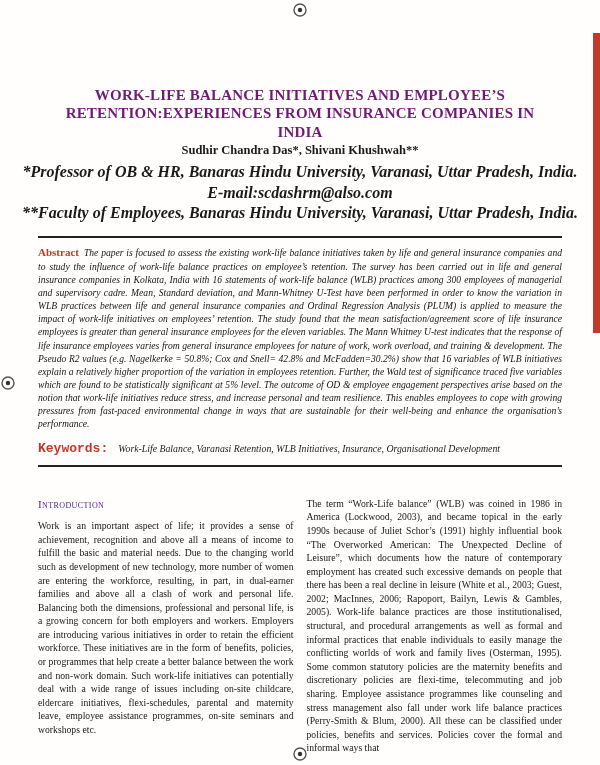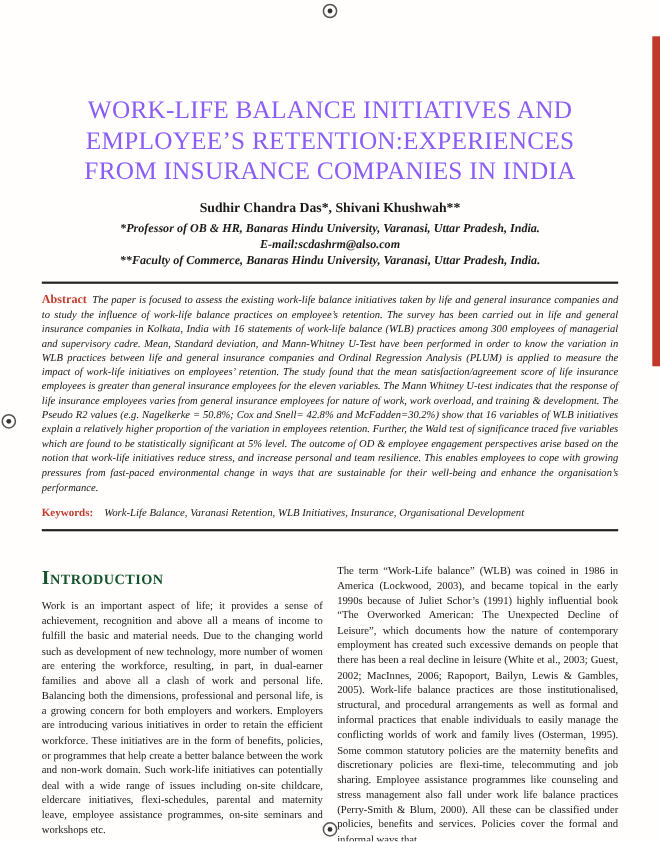--- a/index.html
+++ b/index.html
@@ -21,31 +21,31 @@
   .reg-mark.left   { left: 0px;   top: 375px; }
   
   .accent-bar {
     position: absolute;
     right: 0; top: 33px;
     width: 7px; height: 300px;
     background: #c0392b;
   }
   header { text-align: center; padding-top: 86px; }
   .title {
-    font-size: 23px;
+    font-size: 15px;
     line-height: 1.22;
-    font-weight: normal;
-    color: #8b5cf6;
+    font-weight: bold;
+    color: #701a75;
     margin: 0 45px;
     letter-spacing: 0.2px;
   }
-  .authors { margin-top: 12px; font-size: 12.5px; font-weight: bold; }
+  .authors { margin-top: 2px; font-size: 12.5px; font-weight: bold; }
   .affiliations {
     margin-top: 4px;
-    font-size: 11px;
+    font-size: 16px;
     font-weight: bold;
     font-style: italic;
     line-height: 1.3;
   }
   .rule { margin: 0 38px; border-top: 2px solid #222222; }
   .rule.top-rule { margin-top: 12px; }
   .abstract-wrap { margin: 0 38px; padding: 7px 0 9px; }
   .abstract-p {
     font-size: 9.6px;
     font-style: italic;
@@ -59,35 +59,36 @@
     font-weight: bold;
     font-style: normal;
     font-size: 11px;
     padding-right: 5px;
   }
   .keywords-p { margin-top: 11px; font-size: 9.8px; font-style: italic; }
   .keywords-label {
     color: #c0392b;
     font-weight: bold;
     font-style: normal;
-    font-size: 10px;
+    font-size: 13px;
     padding-right: 10px;
+    font-family: Liberation Mono, monospace;
   }
   .columns { display: flex; gap: 13px; margin: 30px 38px 0; }
   .col {
     flex: 1;
     font-size: 9.7px;
     line-height: 1.4;
     text-align: justify;
     color: #161616;
   }
   .intro-heading {
-    color: #14532d;
-    font-size: 18px;
-    font-weight: bold;
+    color: #4c1d95;
+    font-size: 11px;
+    font-weight: normal;
     font-variant: small-caps;
     letter-spacing: 0.4px;
     margin-bottom: 7px;
   }
 </style>
 </head>
 <body>
 
 <div class="sheet">
 
@@ -111,21 +112,21 @@
   </div>
 
   <div class="accent-bar"></div>
 
   <header>
     <h1 class="title">WORK-LIFE BALANCE INITIATIVES AND EMPLOYEE’S RETENTION:EXPERIENCES FROM INSURANCE COMPANIES IN INDIA</h1>
     <div class="authors">Sudhir Chandra Das*, Shivani Khushwah**</div>
     <div class="affiliations">
       <div>*Professor of OB &amp; HR, Banaras Hindu University, Varanasi, Uttar Pradesh, India.</div>
       <div>E-mail:scdashrm@also.com</div>
-      <div>**Faculty of Commerce, Banaras Hindu University, Varanasi, Uttar Pradesh, India.</div>
+      <div>**Faculty of Employees, Banaras Hindu University, Varanasi, Uttar Pradesh, India.</div>
     </div>
   </header>
 
   <div class="rule top-rule"></div>
 
   <section class="abstract-wrap">
     <p class="abstract-p"><span class="abstract-label">Abstract</span><span>The paper is focused to assess the existing work-life balance initiatives taken by life and general insurance companies and to study the influence of work-life balance practices on employee’s retention. The survey has been carried out in life and general insurance companies in Kolkata, India with 16 statements of work-life balance (WLB) practices among 300 employees of managerial and supervisory cadre. Mean, Standard deviation, and Mann-Whitney U-Test have been performed in order to know the variation in WLB practices between life and general insurance companies and Ordinal Regression Analysis (PLUM) is applied to measure the impact of work-life initiatives on employees’ retention. The study found that the mean satisfaction/agreement score of life insurance employees is greater than general insurance employees for the eleven variables. The Mann Whitney U-test indicates that the response of life insurance employees varies from general insurance employees for nature of work, work overload, and training &amp; development. The Pseudo R2 values (e.g. Nagelkerke = 50.8%; Cox and Snell= 42.8% and McFadden=30.2%) show that 16 variables of WLB initiatives explain a relatively higher proportion of the variation in employees retention. Further, the Wald test of significance traced five variables which are found to be statistically significant at 5% level. The outcome of OD &amp; employee engagement perspectives arise based on the notion that work-life initiatives reduce stress, and increase personal and team resilience. This enables employees to cope with growing pressures from fast-paced environmental change in ways that are sustainable for their well-being and enhance the organisation’s performance.</span></p>
     <p class="keywords-p"><span class="keywords-label">Keywords:</span><span>Work-Life Balance, Varanasi Retention, WLB Initiatives, Insurance, Organisational Development</span></p>
   </section>
 

